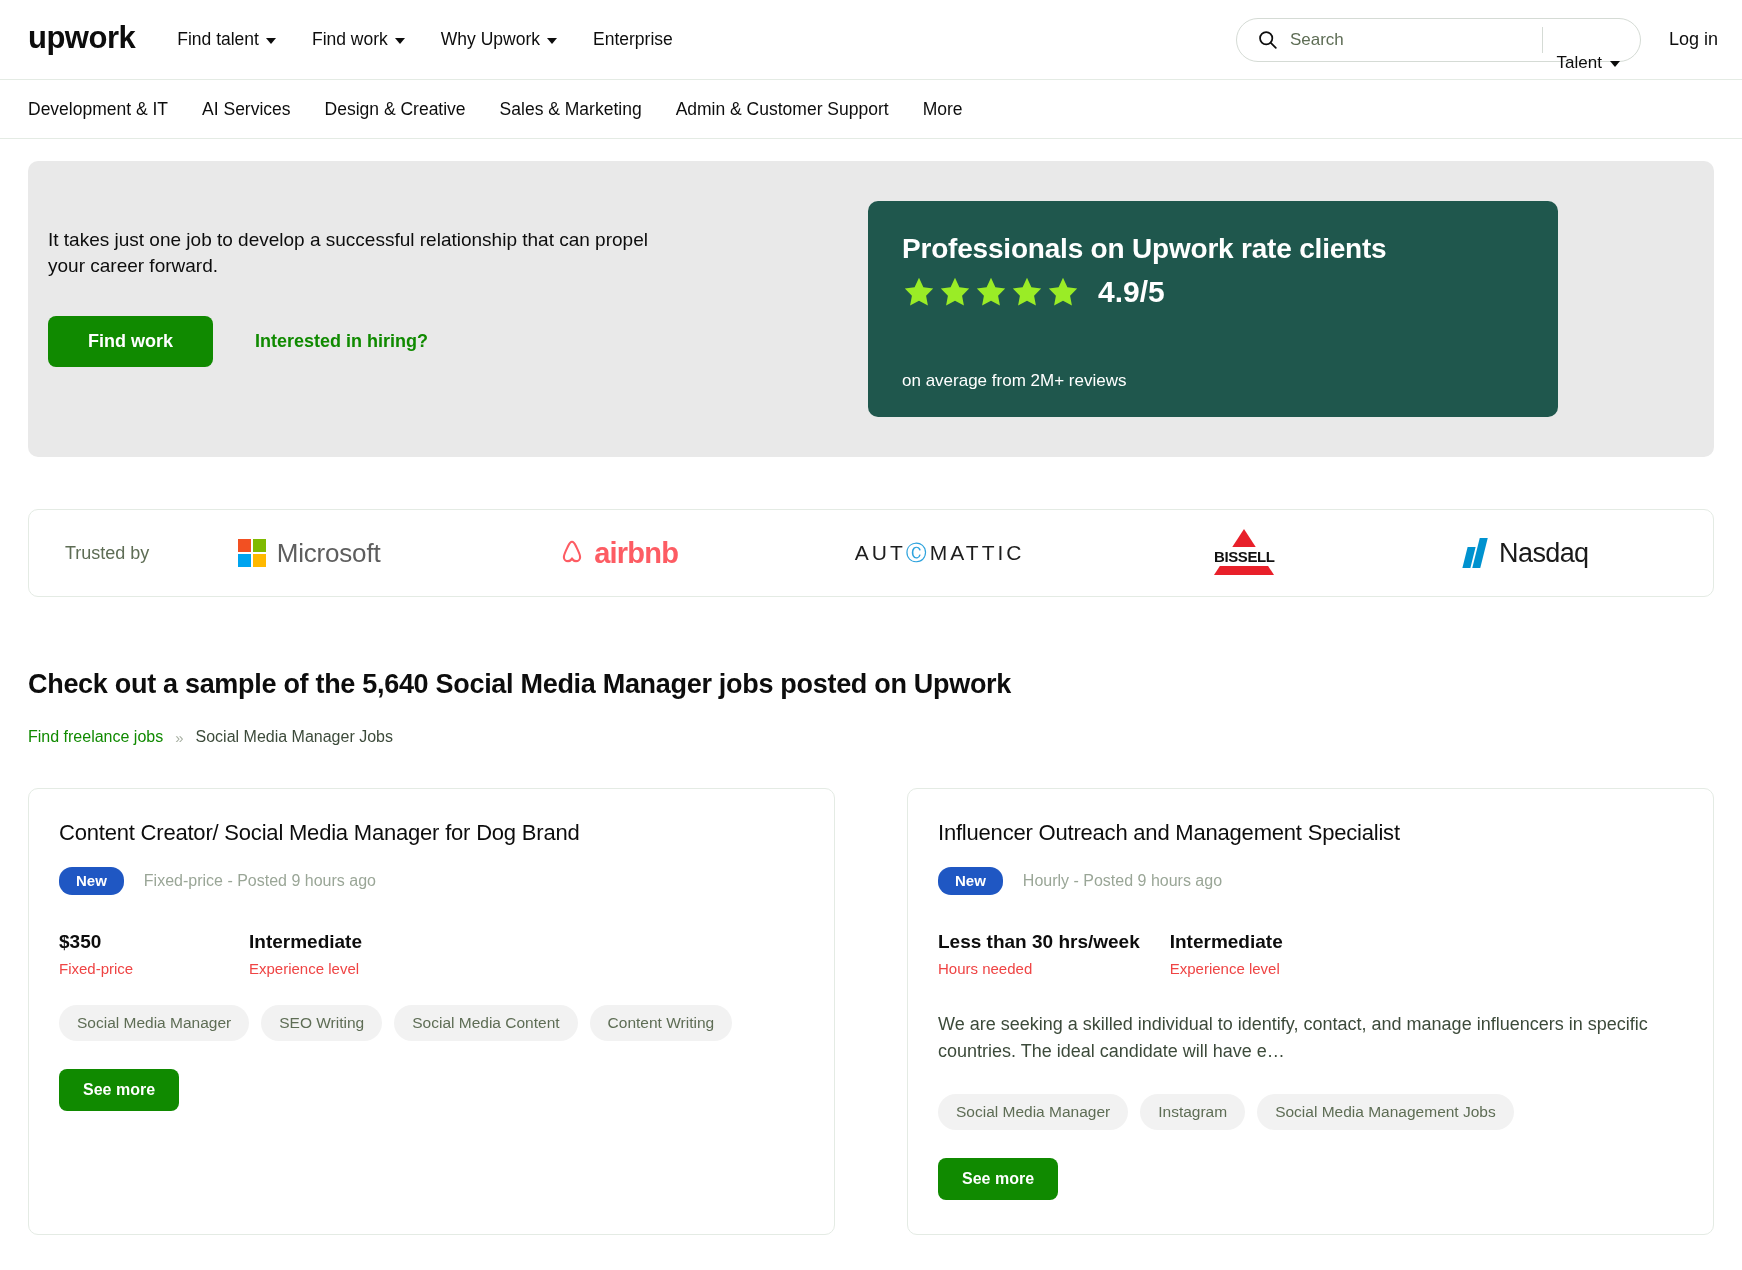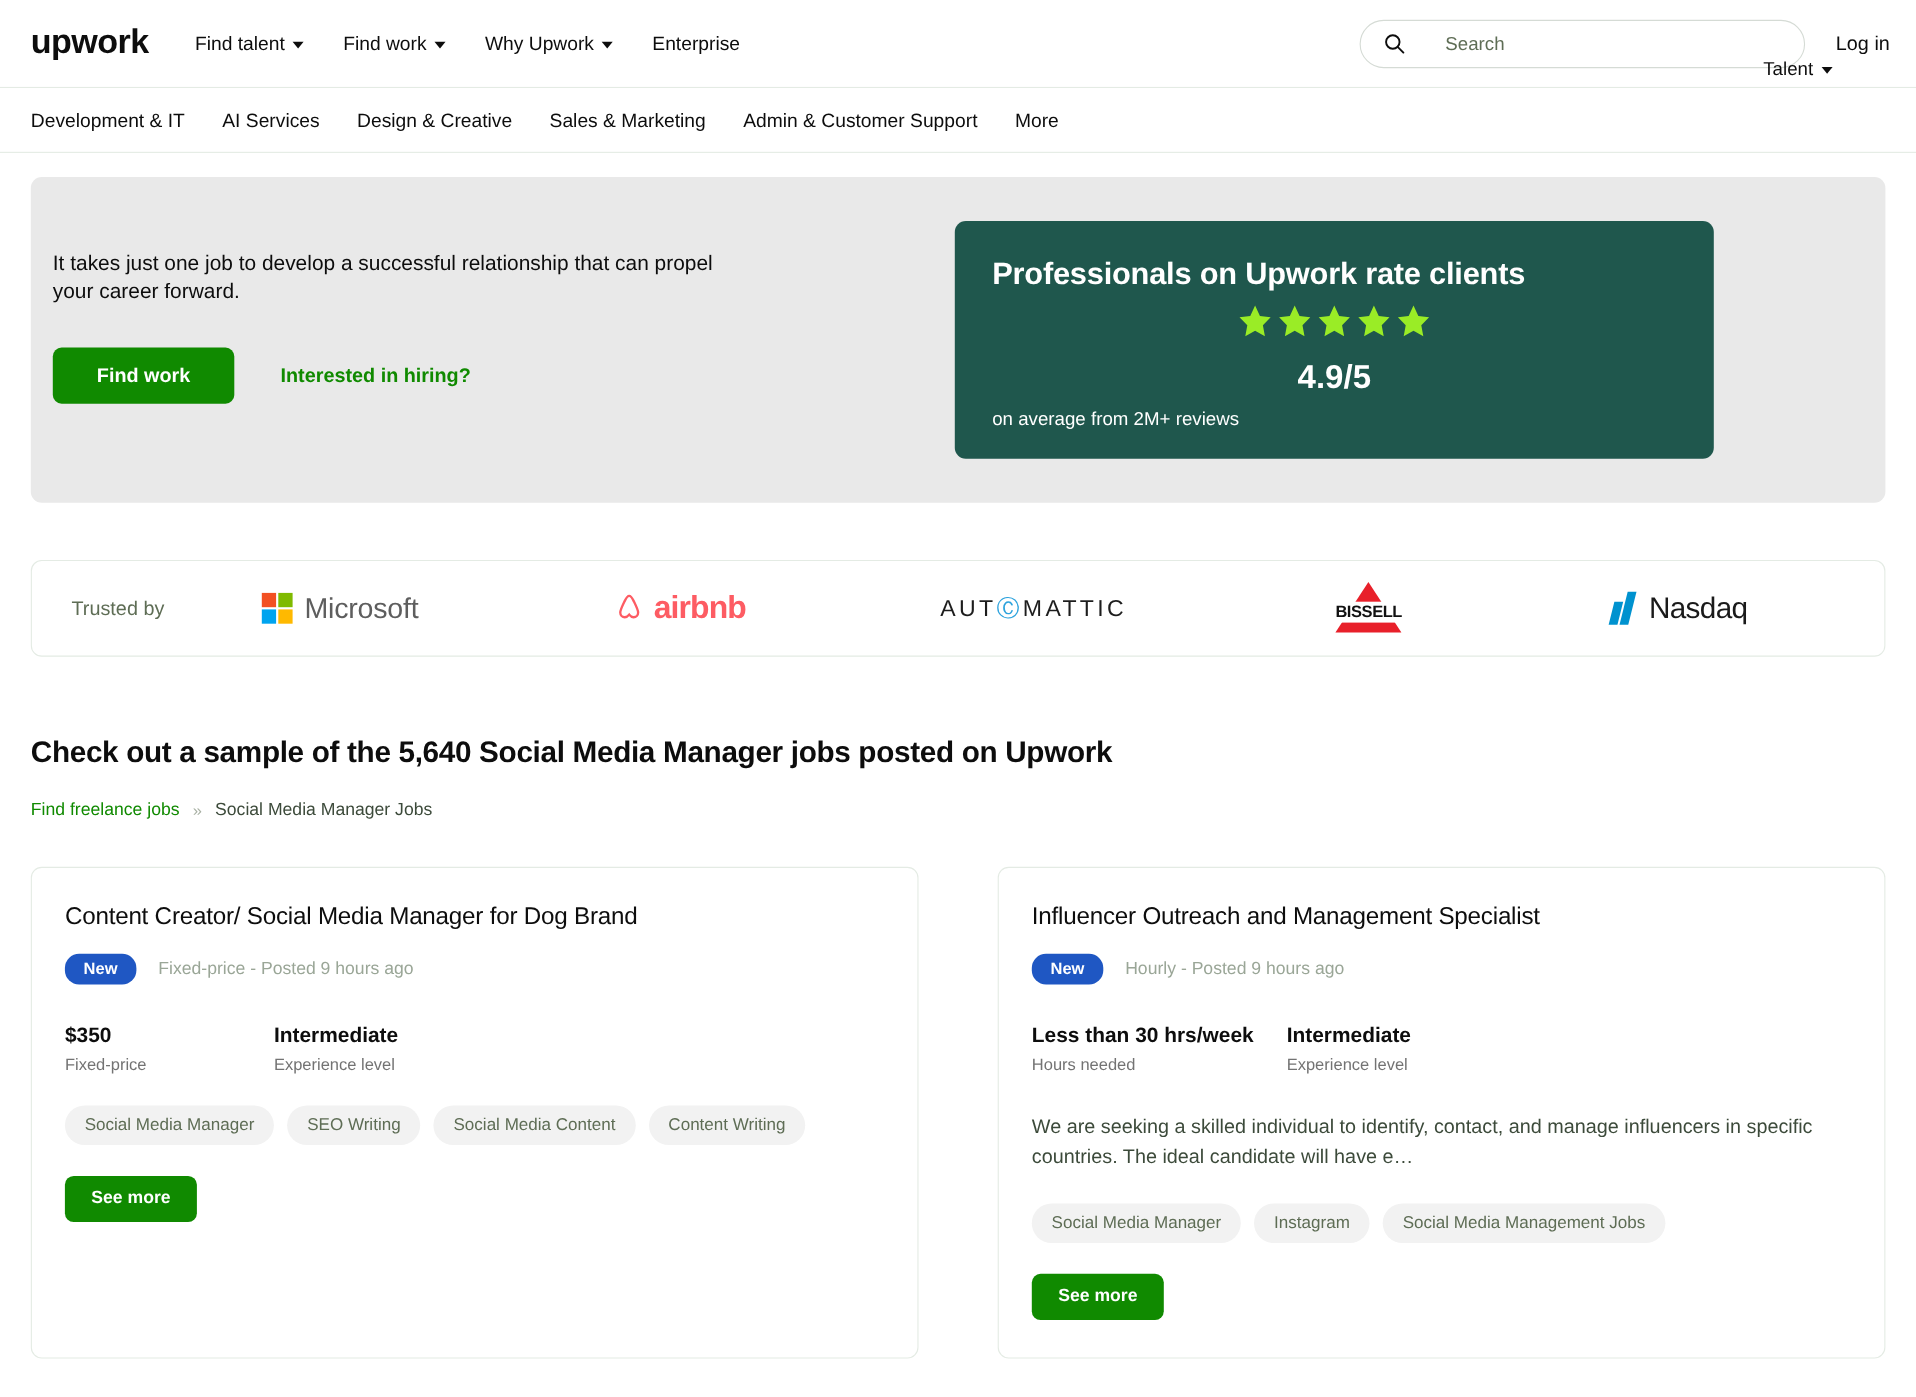--- a/index.html
+++ b/index.html
@@ -58,21 +58,20 @@
   }
   .searchbar {
     width: 405px;
     height: 44px;
     border: 1px solid #d5dbd5;
     border-radius: 26px;
     display: flex;
     align-items: center;
     padding: 0 8px 0 20px;
     background: #fff;
-    gap: 24px;
   }
   .search-icon { flex: 0 0 auto; margin-right: 12px; display: flex; }
   .search-input {
     flex: 1;
     border: none;
     outline: none;
     font-size: 17px;
     font-family: "Liberation Sans", sans-serif;
     color: #0d0d0d;
     background: transparent;
@@ -148,21 +147,21 @@
   .rating-card {
     flex: 0 0 690px;
     background: #1f574d;
     border-radius: 10px;
     padding: 32px 34px 26px 34px;
     display: flex;
     flex-direction: column;
     align-self: stretch;
   }
   .rc-title { color: #fff; font-size: 28px; font-weight: 700; letter-spacing: -0.2px; }
-  .rc-row { display: flex; align-items: center; gap: 18px; margin-top: 10px; flex-direction: column; }
+  .rc-row { display: flex; align-items: center; gap: 18px; margin-top: 10px; }
   .stars { display: flex; gap: 2px; }
   .rc-score { color: #fff; font-size: 30px; font-weight: 700; }
   .rc-note { color: #fff; font-size: 17px; margin-top: auto; }
 
   
   .trusted {
     margin-top: 52px;
     border: 1px solid #e4ebe4;
     border-radius: 10px;
     height: 88px;
@@ -251,21 +250,21 @@
     font-weight: 700;
     border-radius: 13px;
     padding: 5px 17px;
     line-height: 1.2;
   }
   .meta-text { font-size: 16px; color: #9aa697; }
 
   .stats { margin-top: 36px; display: flex; gap: 0; }
   .stat { min-width: 190px; }
   .stat-val { font-size: 19px; font-weight: 700; color: #0d0d0d; white-space: nowrap; }
-  .stat-lbl { margin-top: 7px; font-size: 15px; color: #737373; }
+  .stat-lbl { margin-top: 7px; font-size: 15px; color: #ef4444; }
 
   .desc {
     margin-top: 34px;
     font-size: 18px;
     line-height: 1.55;
     color: #3c4a3a;
   }
   .tags { margin-top: 28px; display: flex; flex-wrap: wrap; gap: 12px; }
   .tag {
     background: #f2f2f2;

